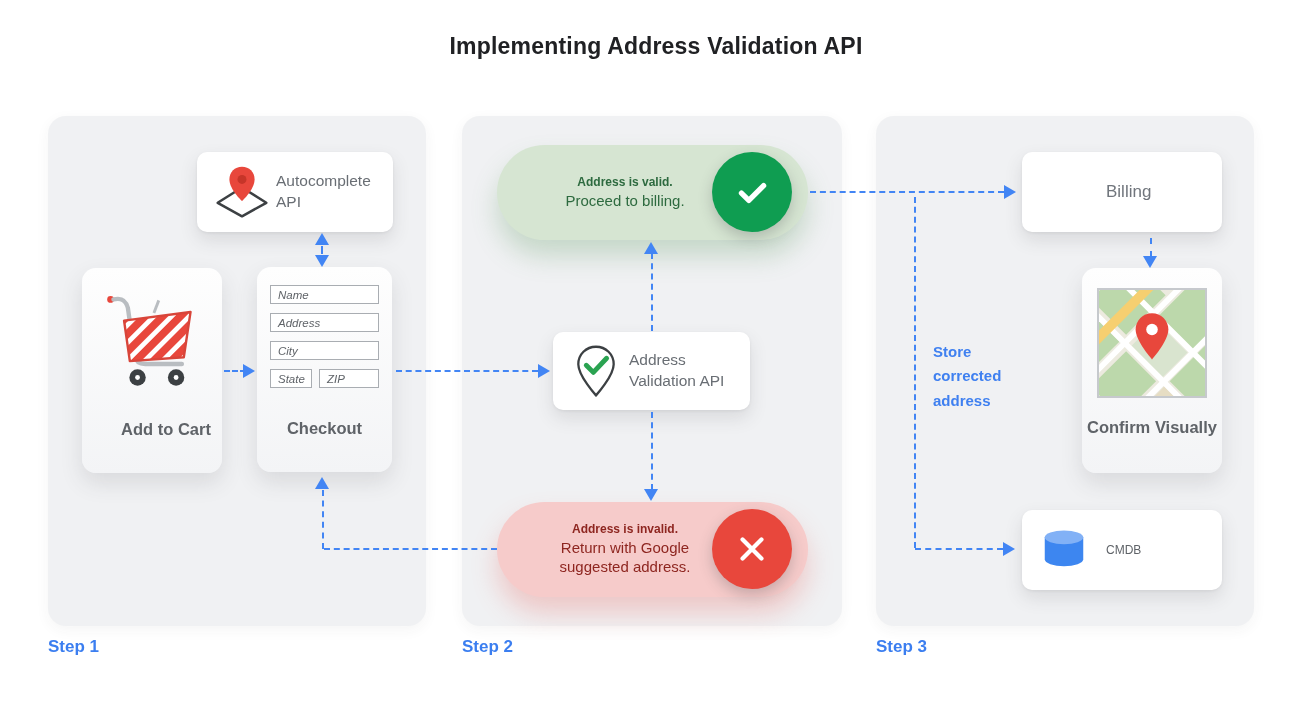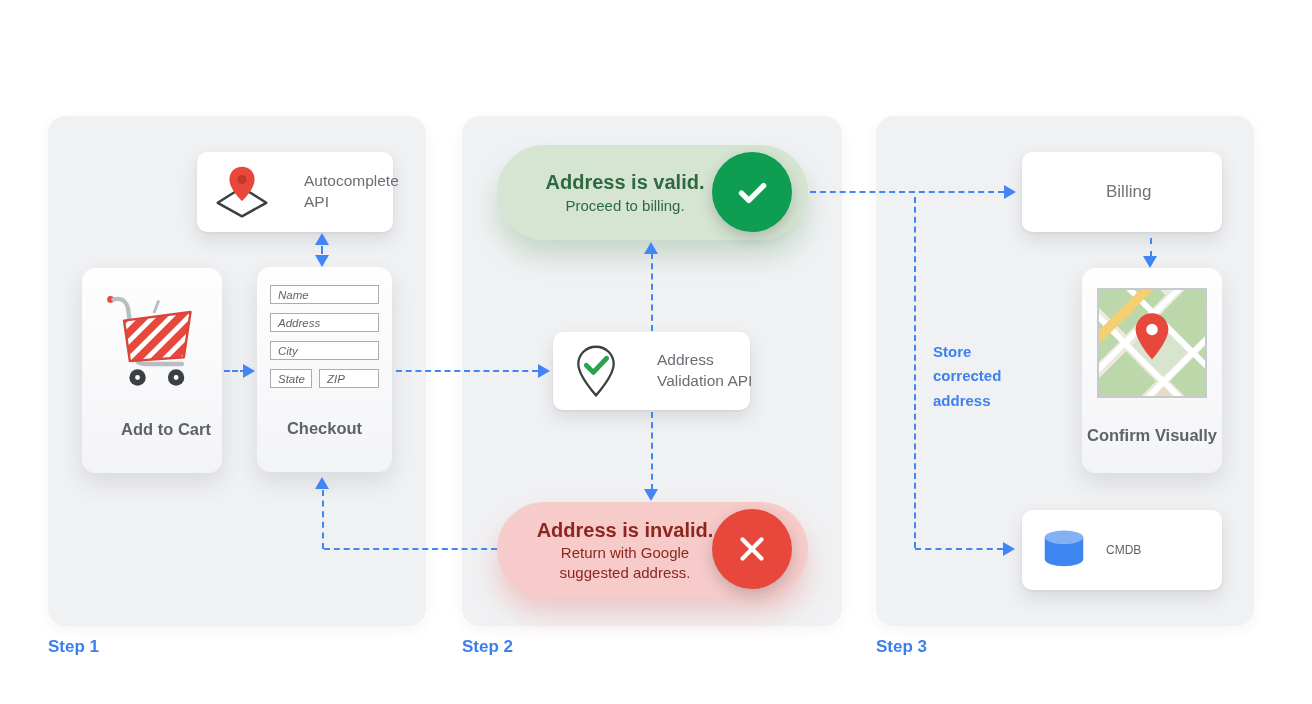--- a/index.html
+++ b/index.html
@@ -18,33 +18,33 @@
   .step-label { position:absolute; top:637px; font-size:17px; font-weight:bold; color:#3b7ef0; }
 
   .card { position:absolute; background:#fff; border-radius:10px;
     box-shadow:0 8px 18px rgba(60,64,67,.13), 0 1px 3px rgba(60,64,67,.08); }
   .bigcard { position:absolute; border-radius:14px;
     background:linear-gradient(180deg,#fefefe 0%, #f3f4f6 100%);
     box-shadow:0 10px 22px rgba(60,64,67,.13); }
 
   .card-icon { position:absolute; }
   .api-text { position:absolute; top:50%; transform:translateY(-50%);
-    font-size:15.5px; line-height:1.35; color:#696e74;margin-left:28px; }
+    font-size:15.5px; line-height:1.35; color:#696e74; }
   .big-label { position:absolute; left:0; width:100%; text-align:center;
     font-size:16.5px; font-weight:bold; color:#5f6368; line-height:1.35; }
 
   
   .pill { position:absolute; width:311px; height:95px; border-radius:48px; }
   .pill.green { background:#d6e5d2; box-shadow:0 16px 26px rgba(90,150,95,.28); }
   .pill.red   { background:#f6cbca; box-shadow:0 16px 26px rgba(230,95,85,.28); }
   .pill-text { position:absolute; left:28px; top:0; height:100%; width:200px;
     display:flex; flex-direction:column; justify-content:center; text-align:center; line-height:1.32; }
   .pill.green .pill-text { color:#2d6a3f; }
   .pill.red   .pill-text { color:#8e2620; }
-  .pill-title { font-size:20px; font-weight:bold; }
+  .pill-title { font-size:12px; font-weight:bold; }
   .pill-sub   { font-size:15px; }
   .pill-circle { position:absolute; right:16px; top:7px; width:80px; height:80px; border-radius:50%;
     display:flex; align-items:center; justify-content:center; box-shadow:0 6px 14px rgba(60,64,67,.25); }
   .pill-circle.ok  { background:#0f9d51; }
   .pill-circle.bad { background:#e8473c; }
 
   
   .form { position:absolute; left:13px; right:13px; top:18px; }
   .field { height:19px; margin-bottom:9px; background:#fff; border:1px solid #a9adb2;
     font-size:11.5px; color:#5f6368; display:flex; align-items:center; padding-left:7px;font-style:italic; }
@@ -76,20 +76,21 @@
     border-left:7px solid transparent; border-right:7px solid transparent; border-top:12px solid #4285f4; }
   .updown { position:absolute; left:315px; top:233px; width:14px; }
   .updown .mid { margin:1px auto; height:8px; width:0; border-left:2px dashed #4285f4; }
   .updown .t { position:relative; }
 </style>
 </head>
 <body>
 
 <div class="canvas">
 
+  <div class="page-title">Implementing Address Validation API</div>
 
   <div class="panel panel1"></div>
   <div class="panel panel2"></div>
   <div class="panel panel3"></div>
 
   <div class="card" style="left:197px; top:152px; width:196px; height:80px;">
     <span class="card-icon" style="left:16px; top:13px;">
       <svg viewBox="0 0 64 60" width="58" height="54">
         <path d="M32,25 L59,42 L32,57 L5,42 Z" fill="#ffffff" stroke="#3c4043" stroke-width="2.8" stroke-linejoin="round"></path>
         <path d="M32,2 C24,2 18,8 18,16 C18,27 32,40 32,40 C32,40 46,27 46,16 C46,8 40,2 32,2 Z" fill="#e8473c"></path>
@@ -191,21 +192,21 @@
             <line x1="-45" y1="92" x2="155" y2="92"></line>
             <line x1="35" y1="-45" x2="35" y2="155"></line>
             <line x1="78" y1="-45" x2="78" y2="155"></line>
           </g>
           <line x1="-45" y1="12" x2="155" y2="12" stroke="#f6cf70" stroke-width="10"></line>
         </g>
         <path d="M55,24 C45.5,24 38,31.5 38,41 C38,53 55,72 55,72 C55,72 72,53 72,41 C72,31.5 64.5,24 55,24 Z" fill="#e8473c"></path>
         <circle cx="55" cy="41" r="6" fill="#ffffff"></circle>
       </svg>
     </div>
-    <span class="big-label" style="top:156px;">Confirm Visually</span>
+    <span class="big-label" style="top:148px;">Confirm Visually</span>
   </div>
 
   <div class="card" style="left:1022px; top:510px; width:200px; height:80px;">
     <span class="card-icon" style="left:20px; top:19px;">
       <svg viewBox="0 0 64 58" width="44" height="40">
         <path d="M4,12 L4,44 A28,10 0 0 0 60,44 L60,12 Z" fill="#3d86f0"></path>
         <ellipse cx="32" cy="12" rx="28" ry="10" fill="#82b1f6"></ellipse>
       </svg>
     </span>
     <span class="row-label" style="font-size:12px; color:#5f6368;">CMDB</span>

